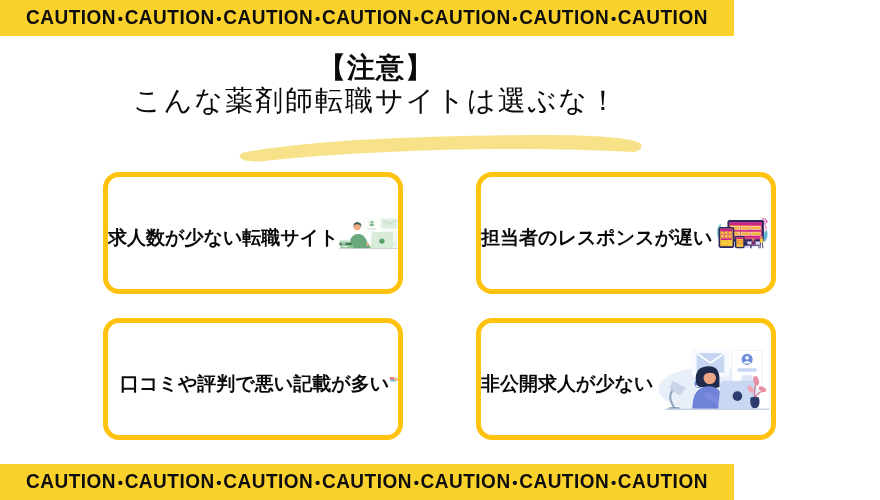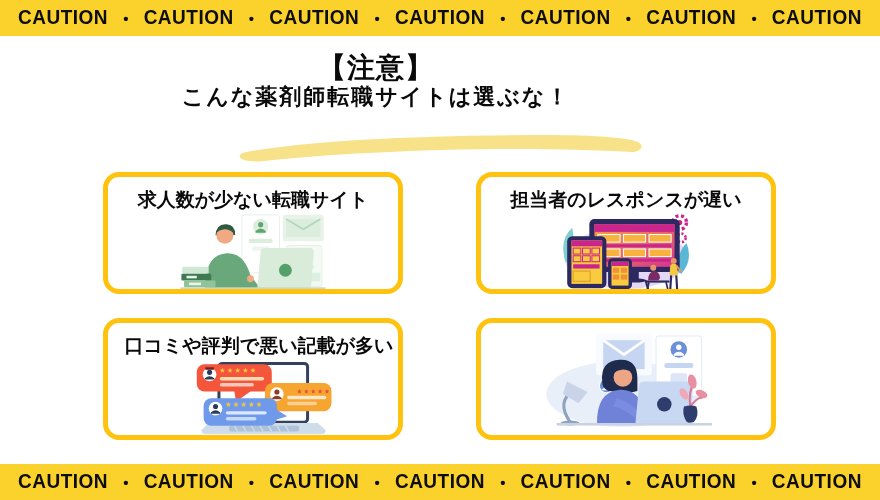--- a/index.html
+++ b/index.html
@@ -3,47 +3,47 @@
 <meta charset="utf-8">
 <style>
   html,body{margin:0;padding:0;}
   body{
     width:880px;height:500px;position:relative;overflow:hidden;
     background:#ffffff;
     font-family:"Liberation Sans","DejaVu Sans",sans-serif;
   }
   
   .tape{
-    position:absolute;left:0;width:880px;height:36px;
+    position:absolute;left:0;width:734px;height:36px;
     background:#FBD12B;
     display:flex;align-items:center;justify-content:space-between;
-    padding:0 18px;box-sizing:border-box;
+    padding:0 26px;box-sizing:border-box;
   }
   .tape-top{top:0;}
   .tape-bottom{bottom:0;}
   .tape .word{
     font-weight:bold;font-size:19px;letter-spacing:.5px;color:#0d0d0d;
     transform:scaleY(1.05);white-space:nowrap;
   }
   .tape .dot{font-weight:bold;font-size:15px;color:#0d0d0d;}
   
   .title-wrap{
     position:absolute;top:52px;left:0;width:752px;text-align:center;
     color:#0a0a0a;z-index:2;
   }
   .title-line1{font-size:28px;font-weight:bold;letter-spacing:1px;line-height:1.15;}
-  .title-line2{font-size:22px;font-weight:bold;letter-spacing:2px;line-height:1.2;}
+  .title-line2{font-size:28px;font-weight:normal;letter-spacing:2px;line-height:1.2;}
   .swoosh{
     position:absolute;left:228px;top:131px;width:424px;height:32px;z-index:1;
   }
   
   .card{
     position:absolute;width:300px;height:122px;box-sizing:border-box;
     background:#ffffff;border:5px solid #FFC20E;border-radius:16px;
-    display:flex;flex-direction:column;align-items:center;overflow:hidden;
+    display:flex;align-items:center;overflow:hidden;
   }
   .card-1{left:103px;top:172px;}
   .card-2{left:476px;top:172px;justify-content:center;}
   .card-3{left:103px;top:318px;padding-left:12px;}
   .card-4{left:476px;top:318px;}
   .card-label{
     margin-top:10px;font-size:19px;font-weight:bold;color:#0a0a0a;
     letter-spacing:0;white-space:nowrap;z-index:2;
   }
   .illo{flex:1 1 auto;width:176px;margin-top:1px;display:block;}
@@ -241,20 +241,21 @@
         <use href="#st" x="64" y="49"></use>
         <use href="#st" x="73" y="49"></use>
         <use href="#st" x="82" y="49"></use>
     </g>
     <rect x="46" y="60" width="48" height="4" rx="2" fill="#DDE8FB"></rect>
     <rect x="46" y="67" width="36" height="4" rx="2" fill="#C7D9F7"></rect>
   </svg>
 </div>
 
 <div class="card card-4">
+  <div class="card-label">非公開求人が少ない</div>
   <svg class="illo" viewBox="0 0 170 88" aria-hidden="true">
     <ellipse cx="82" cy="58" rx="74" ry="32" fill="#E9EFF9"></ellipse>
 
     <rect x="56" y="0" width="54" height="40" rx="3" fill="#F7FAFE"></rect>
     <rect x="63" y="6" width="40" height="28" fill="#C6D6F2"></rect>
     <path d="M63 6 l20 14 l20 -14" fill="none" stroke="#ffffff" stroke-width="2.5"></path>
 
     <rect x="114" y="2" width="44" height="58" rx="3" fill="#ffffff" stroke="#E3EBF7"></rect>
     <circle cx="136" cy="15" r="8" fill="#6B8FD8"></circle>
     <circle cx="136" cy="12.8" r="2.6" fill="#ffffff"></circle>

